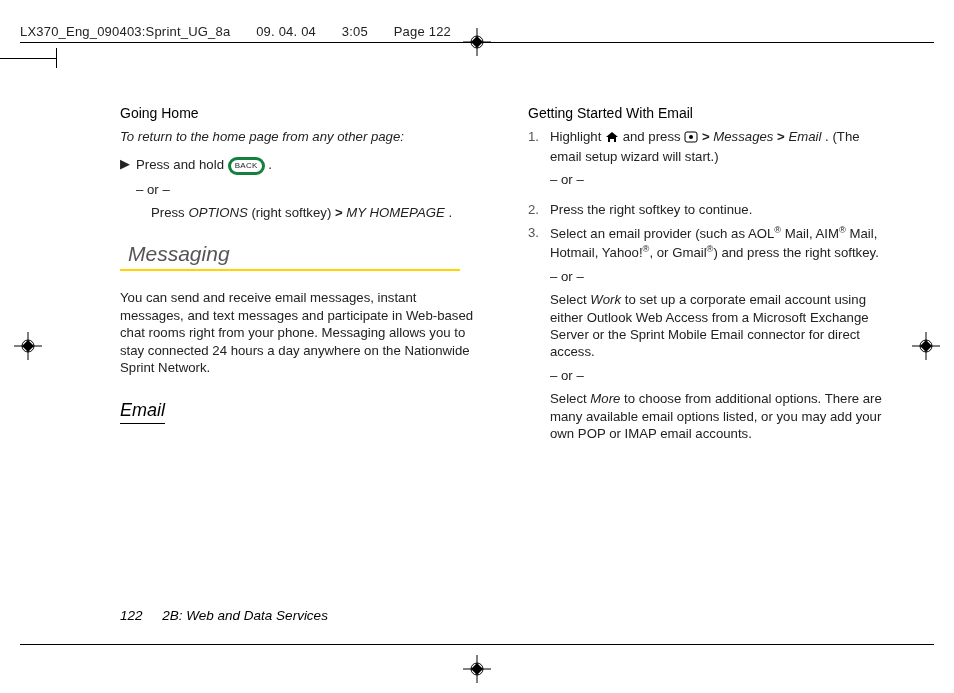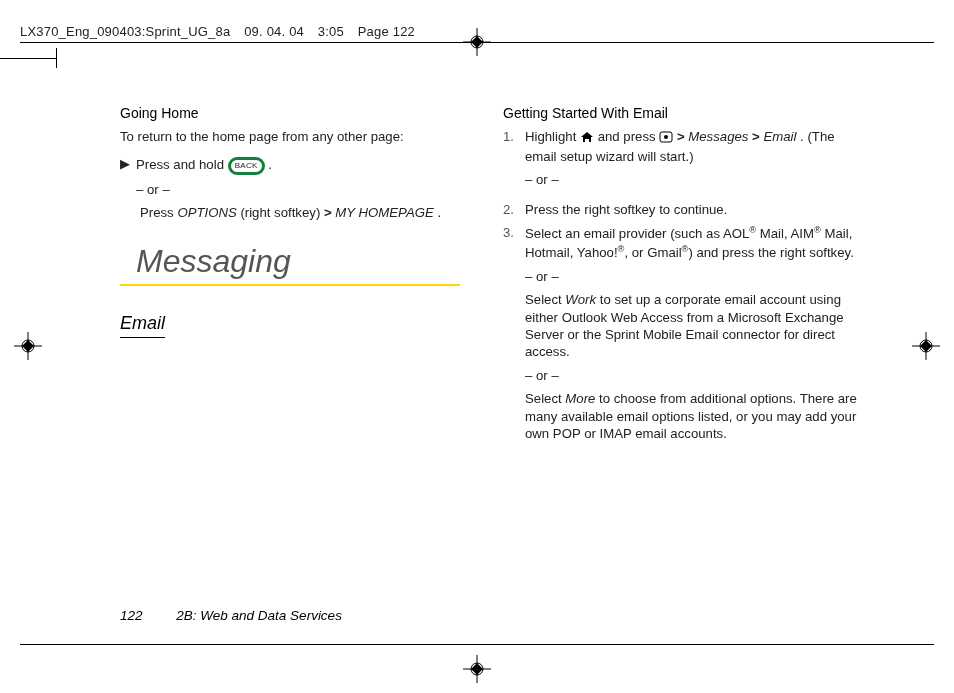--- a/index.html
+++ b/index.html
@@ -1,47 +1,47 @@
 <!DOCTYPE html>
 <html><head>
 <meta charset="utf-8">
 <style>
   html,body{margin:0;padding:0;background:#fff;color:#222;font-family:Helvetica,Arial,sans-serif}
   .page{position:relative;width:954px;height:693px;box-sizing:border-box}
   .header-line{position:absolute;top:24px;left:20px;right:20px;font-size:13px;letter-spacing:.2px}
-  .header-line .hl-right{display:inline-block;margin-left:10px}
+  .header-line .hl-right{display:inline-block;margin-left:22px}
   .header-rule{position:absolute;top:42px;left:20px;right:20px;border-top:1px solid #000}
   .cropmark-tl-h{position:absolute;left:0;top:58px;width:56px;border-top:1px solid #000}
   .cropmark-tl-v{position:absolute;left:56px;top:48px;height:20px;border-left:1px solid #000}
   .regmark{position:absolute;width:28px;height:28px}
   .regmark svg{width:28px;height:28px;display:block}
   .regmark.top{left:463px;top:28px}
   .regmark.bottom{left:463px;bottom:10px}
   .regmark.left{left:14px;top:332px}
   .regmark.right{right:14px;top:332px}
-  .content{position:absolute;left:120px;top:98px;width:770px;height:560px;display:flex;gap:23px}
+  .content{position:absolute;left:120px;top:98px;width:770px;height:560px;display:flex;gap:48px}
   .col{width:360px;font-size:13.2px;line-height:1.32;color:#222}
   .h3{font-size:14px;font-weight:400;margin:12px 0 6px 0;color:#000}
   .h3.first{margin-top:6px}
-  .intro-ital{margin:6px 0 10px 0}
+  .intro-ital{font-style:italic;margin:6px 0 10px 0}
   .step{display:flex;align-items:flex-start;margin:4px 0}
   .step .arrow{width:16px;flex:0 0 16px;font-size:13px;line-height:1.2}
   .step .body{flex:1}
   .indent{margin-left:16px;margin-top:6px}
-  .h1{font-size:32px;font-style:italic;color:#555;margin:18px 0 2px 16px;font-weight:400}
+  .h1{font-size:21px;font-style:italic;color:#555;margin:18px 0 2px 8px;font-weight:400}
   .yellow-rule{border-top:2px solid #ffd400;margin-bottom:18px;width:340px}
   .para{margin:8px 0 14px 0}
   .h2{font-size:18px;font-style:italic;margin:8px 0 6px 0;color:#000;border-bottom:1px solid #000;display:inline-block;padding-bottom:1px}
   .ol-item{display:flex;align-items:flex-start;margin:6px 0}
   .ol-item .num{width:22px;flex:0 0 22px;color:#555}
   .ol-item .body{flex:1}
   .or{margin:6px 0}
   .b{font-weight:normal;font-style:italic}
   .footer{position:absolute;left:120px;bottom:70px;font-size:13.5px;font-style:italic;color:#000}
-  .footer .pg{margin-right:30px}
+  .footer .pg{margin-right:16px}
   .footer-rule{position:absolute;left:20px;right:20px;bottom:48px;border-top:1px solid #000}
   .icon-inline{display:inline-block;vertical-align:-2px}
   .icon-back{display:inline-block;font-size:8px;border:3px solid #15803d;border-radius:9px;padding:0 4px;line-height:12px;vertical-align:1px;letter-spacing:.3px}
   .gt{font-weight:bold}
   sup{font-size:.7em}
 </style>
 </head>
 <body>
 
 <div class="page">
@@ -96,33 +96,34 @@
       <div class="h3 first">Going Home</div>
       <div class="intro-ital">To return to the home page from any other page:</div>
 
       <div class="step">
         <div class="arrow">▶</div>
         <div class="body">
           <span>Press and hold </span>
           <span class="icon-back">BACK</span>
           <span>.</span>
           <div class="indent or">– or –</div>
-          <div class="indent" style="margin-left:4px">
+          <div class="indent" style="margin-left:15px">
             <span>Press </span>
             <span class="b">OPTIONS</span>
             <span> (right softkey) </span>
             <span class="gt">&gt;</span>
             <span class="b">MY HOMEPAGE</span>
             <span>.</span>
           </div>
         </div>
       </div>
 
       <div class="h1">Messaging</div>
       <div class="yellow-rule"></div>
+      <div class="para">You can send and receive email messages, instant messages, and text messages and participate in Web-based chat rooms right from your phone. Messaging allows you to stay connected 24 hours a day anywhere on the Nationwide Sprint Network.</div>
 
       <div><span class="h2">Email</span></div>
     </div>
 
     <div class="col">
       <div class="h3 first">Getting Started With Email</div>
 
       <div class="ol-item">
         <div class="num">1.</div>
         <div class="body">

